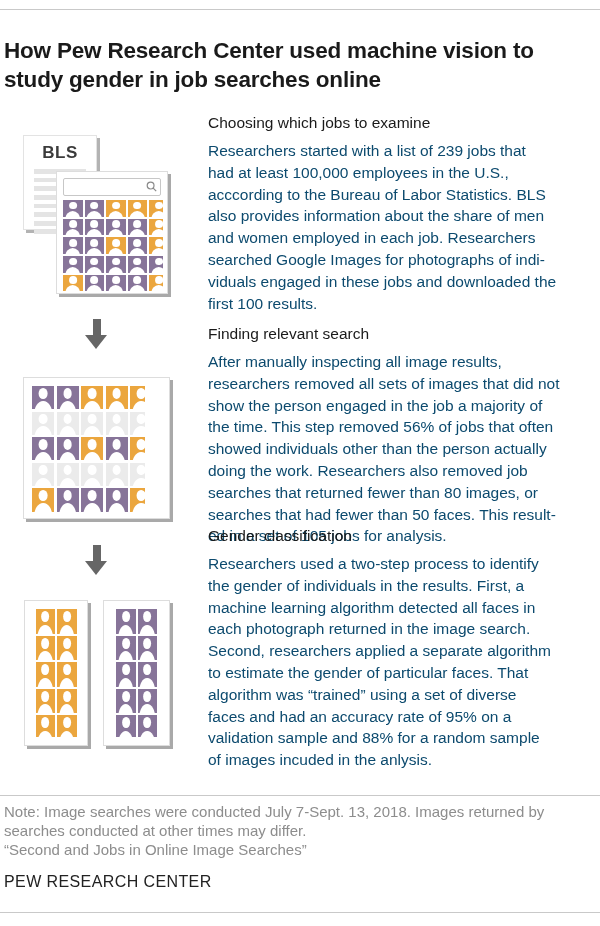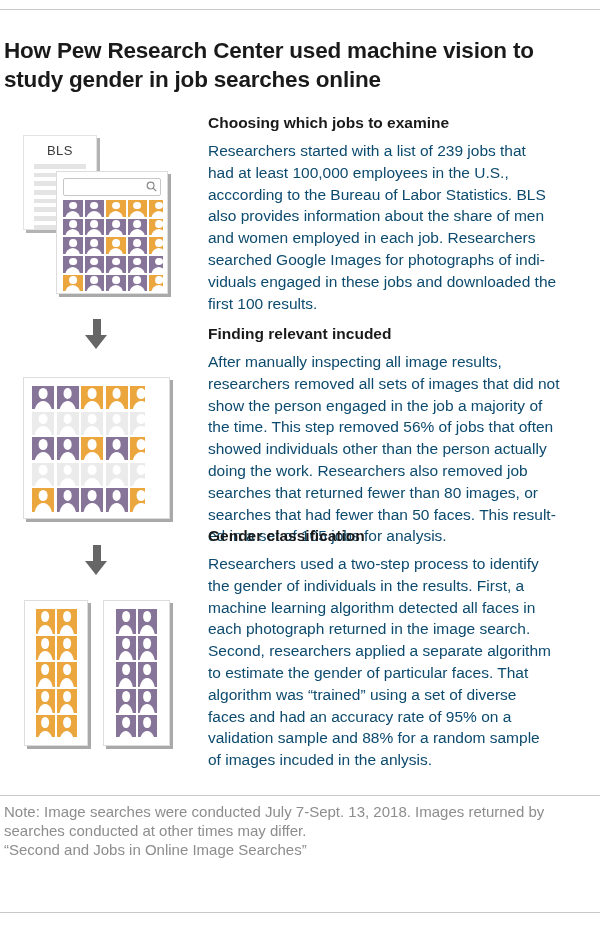--- a/index.html
+++ b/index.html
@@ -15,30 +15,30 @@
   .title {
     position:absolute; left:4px; top:36px; width:570px; margin:0;
     font-size:22.5px; line-height:29px; font-weight:bold; color:#1a1a1a;
     letter-spacing:-0.2px; white-space:pre-line;
   }
 
   .step-text { position:absolute; left:208px; width:390px; }
   .step1-text { top:113px; }
   .step2-text { top:324px; }
   .step3-text { top:526px; }
-  .step-text h2 { margin:0 0 7px 0; font-size:15.5px; line-height:20px; font-weight:bold; color:#1a1a1a; }
+  .step-text h2 { margin:0 0 7px 0; font-size:15.5px; line-height:20px; font-weight:normal; color:#1a1a1a; }
   .step-text p  { margin:0; font-size:15.5px; line-height:21.8px; color:#0c4a6e; white-space:pre-line; }
 
   
   .illo1 { position:absolute; left:23px; top:135px; width:160px; height:165px; }
   .bls-doc {
     position:absolute; left:0; top:0; width:72px; height:93px; background:#fff;
     border:1px solid #e3e3e3; box-shadow:3px 3px 0 #b3b3b3;
   }
-  .bls-label { margin-top:7px; text-align:center; font-size:13px; font-weight:normal; color:#3b3b3b; letter-spacing:0.5px; }
+  .bls-label { margin-top:7px; text-align:center; font-size:17px; font-weight:bold; color:#3b3b3b; letter-spacing:0.5px; }
   .doc-lines { margin:6px auto 0 auto; width:52px; }
   .doc-line { height:4.5px; background:#e4e4e4; margin-bottom:4.2px; }
   .search-card {
     position:absolute; left:33px; top:36px; width:112px; height:123px; background:#fff;
     border:1px solid #ddd; box-shadow:3px 3px 0 #a9a9a9; padding:6px; box-sizing:border-box;
   }
   .search-box { position:relative; height:16px; border:1px solid #c7c7c7; border-radius:2px; margin-bottom:4px; background:#fff; }
   .search-box svg { position:absolute; right:3px; top:2px; }
 
   
@@ -212,21 +212,21 @@
           <div class="t t-o"></div>
           <div class="t t-p"></div>
           <div class="t t-p"></div>
           <div class="t t-p"></div>
           <div class="t t-o"></div>
         </div>
       </div>
   </div>
 
   <div class="step-text step2-text">
-    <h2>Finding relevant incuded</h2>
+    <h2>Finding relevant search</h2>
     <p>After manually inspecting all image results,
 researchers removed all sets of images that did not
 show the person engaged in the job a majority of
 the time. This step removed 56% of jobs that often
 showed individuals other than the person actually
 doing the work. Researchers also removed job
 searches that returned fewer than 80 images, or
 searches that had fewer than 50 faces. This result-
 ed in a set of 105 jobs for analysis.</p>
   </div>
@@ -300,14 +300,15 @@
 validation sample and 88% for a random sample
 of images incuded in the anlysis.</p>
   </div>
 
   <div class="rule rule-footer"></div>
   <div class="footnote">
     <p>Note: Image searches were conducted July 7-Sept. 13, 2018. Images returned by
 searches conducted at other times may differ.</p>
     <p>“Second and Jobs in Online Image Searches”</p>
   </div>
+  <div class="brand">PEW RESEARCH CENTER</div>
   <div class="rule rule-bottom"></div>
 </div>
 
 </body></html>

